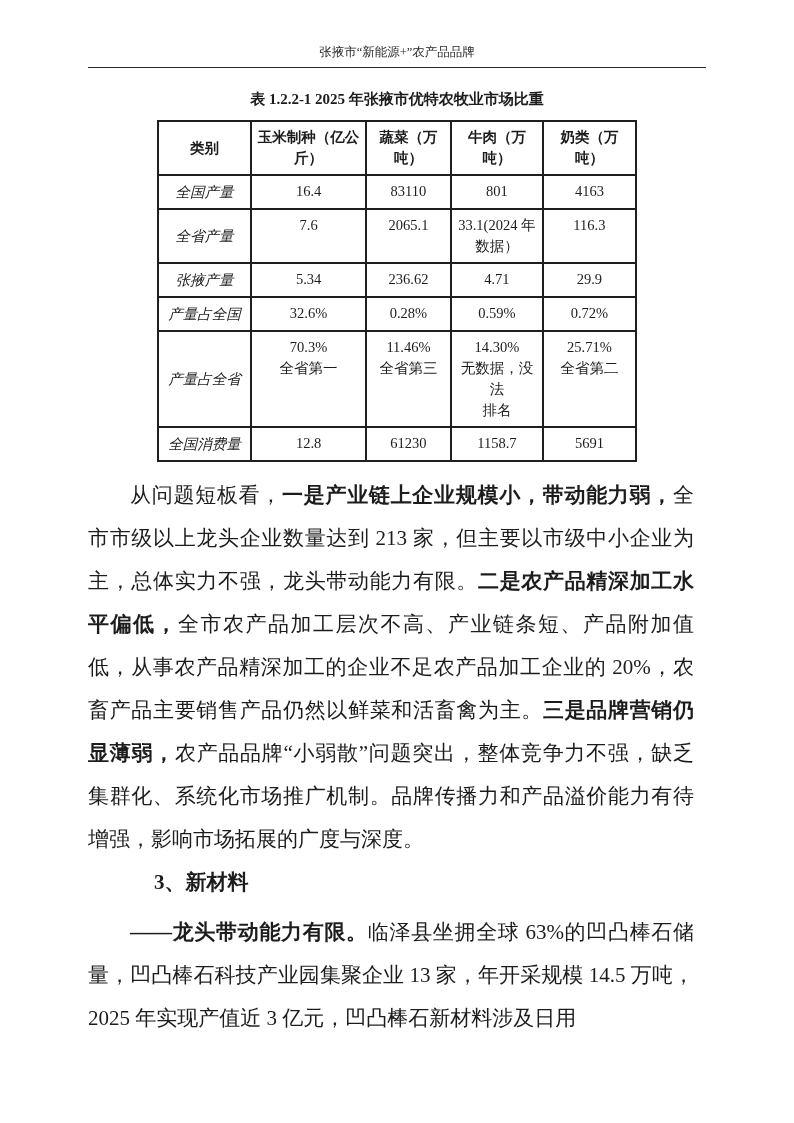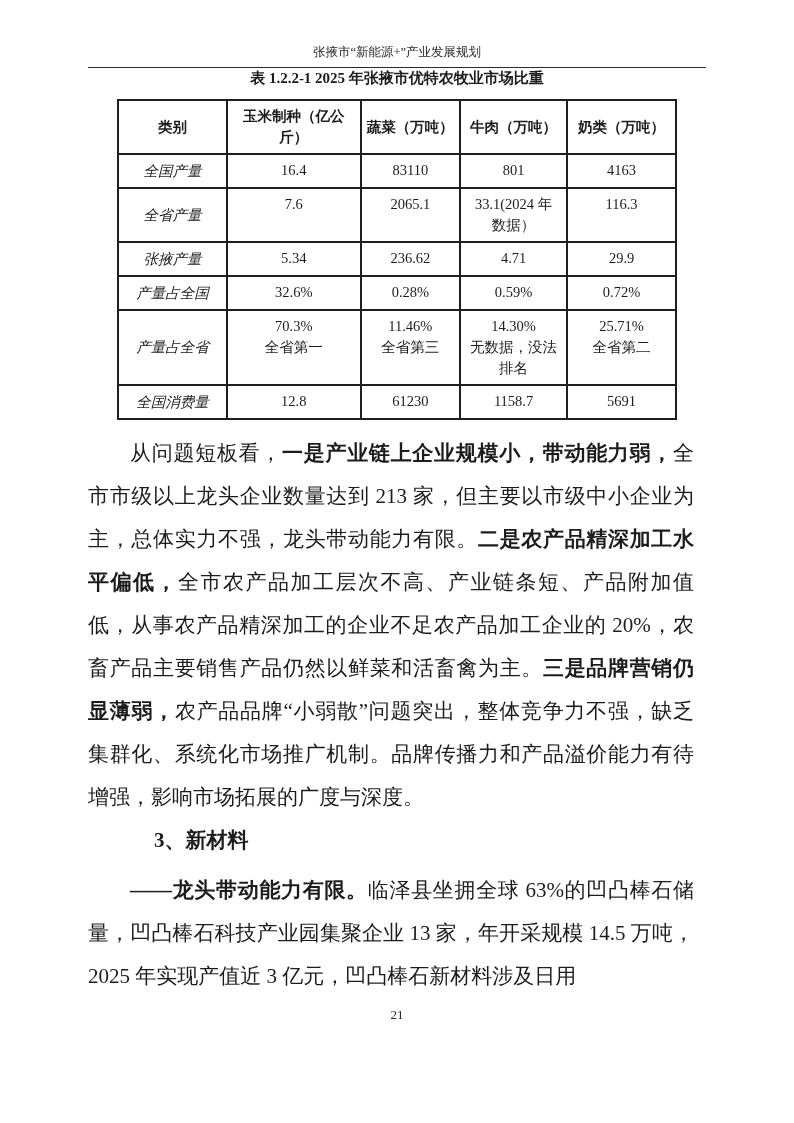--- a/index.html
+++ b/index.html
@@ -30,28 +30,29 @@
     line-height: 16px;
     color: #2a2a2a;
     padding-bottom: 7px;
     border-bottom: 1.6px solid #2a2a2a;
   }
   
   .content {
     margin: 0 88px;
   }
   .table-caption {
+    margin-top: 21px;
     text-align: center;
     font-weight: bold;
     font-size: 15px;
     line-height: 20px;
     color: #1c1c1c;
   }
   table.data-table {
-    width: 560px;
+    width: 480px;
     margin: 11px auto 12px auto;
     border-collapse: collapse;
     table-layout: fixed;
   }
   table.data-table th,
   table.data-table td {
     border: 2px solid #1f1f1f;
     font-size: 14.5px;
     line-height: 21px;
     text-align: center;
@@ -106,21 +107,21 @@
     font-size: 13px;
     color: #2a2a2a;
   }
 </style>
 </head>
 <body>
 
 <div class="page">
 
   <div class="running-header">
-    <div class="running-header-inner">张掖市“新能源+”产业发展规划</div>
+    <div class="running-header-inner">张掖市“新能源+”农产品品牌</div>
   </div>
 
   <div class="content">
 
     <div class="table-caption">表 1.2.2-1 2025 年张掖市优特农牧业市场比重</div>
 
     <table class="data-table">
       <colgroup>
         <col class="c1">
           <col class="c2">

